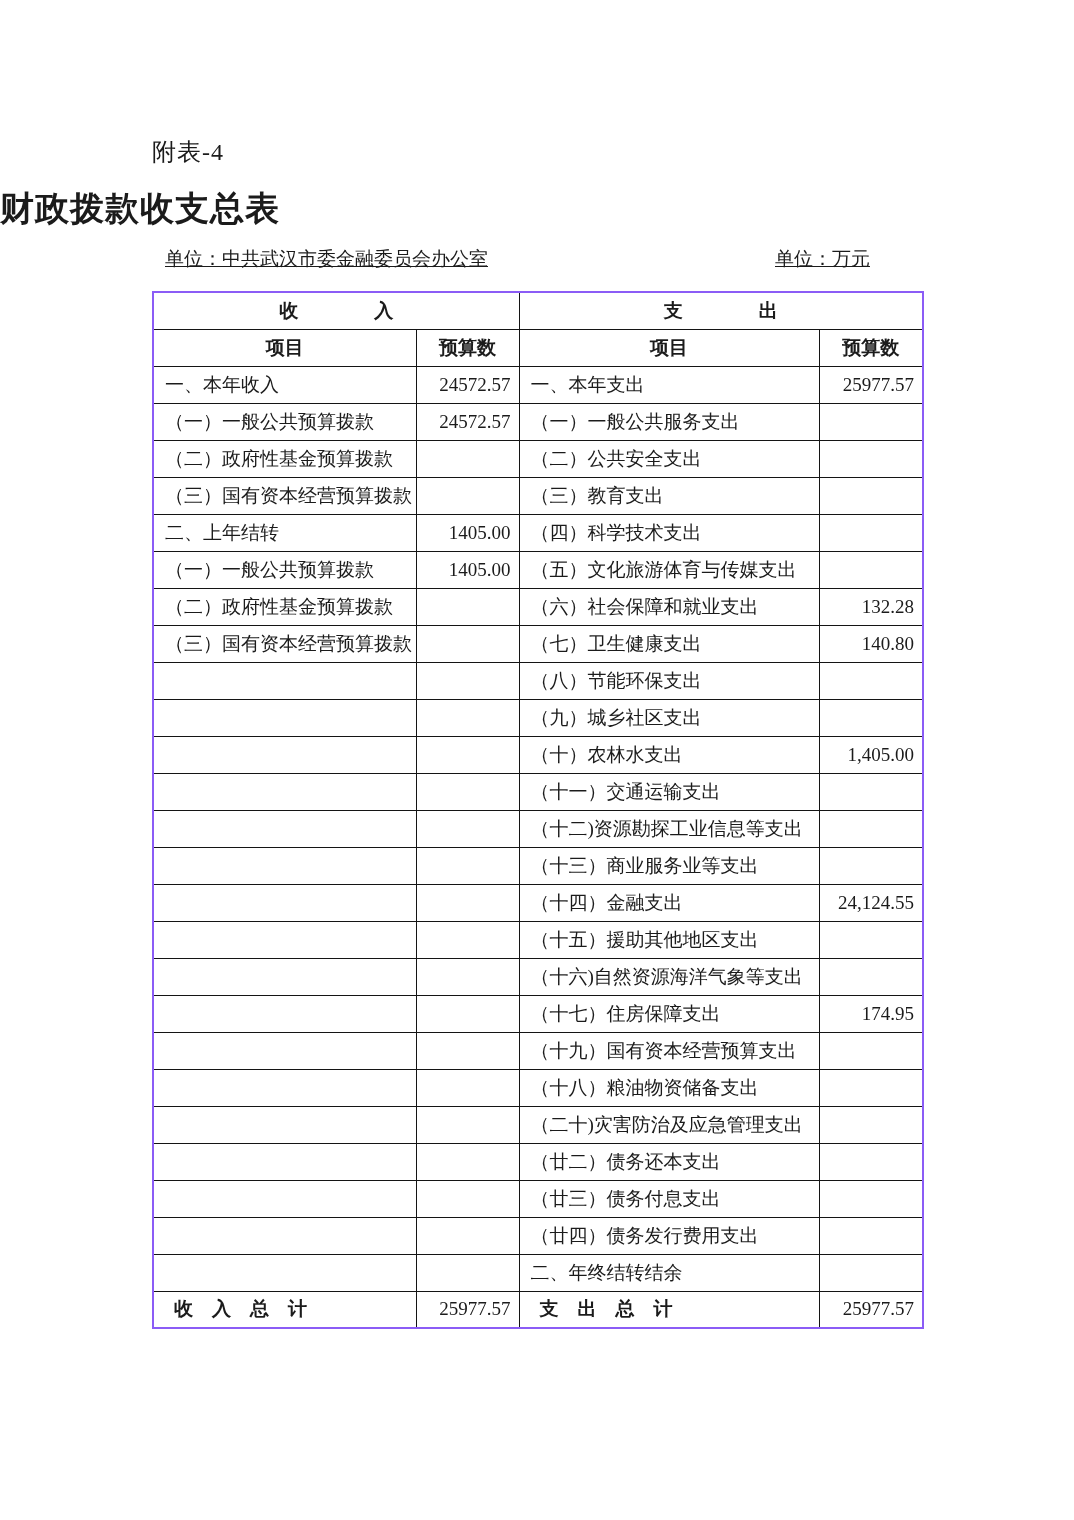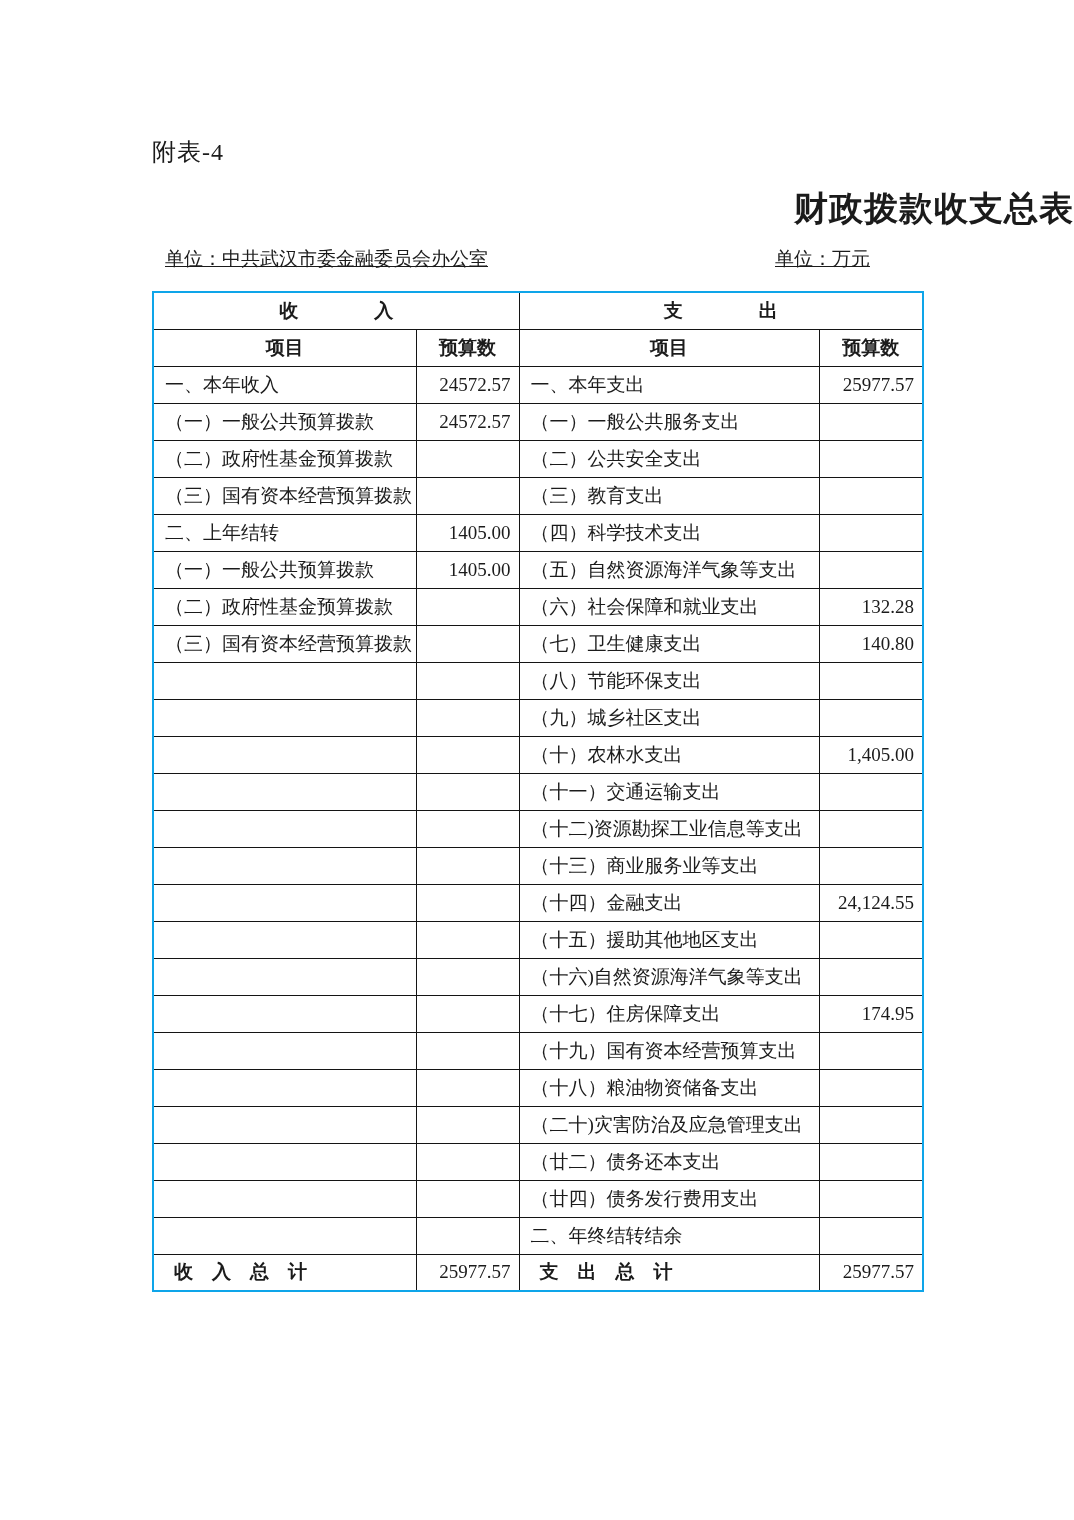--- a/index.html
+++ b/index.html
@@ -19,21 +19,21 @@
     top: 136px;
     font-size: 24px;
     letter-spacing: 1px;
   }
 
   .doc-title {
     position: absolute;
     left: 0;
     top: 186px;
     width: 100%;
-    text-align: right;
+    text-align: left;
     font-size: 34px;
     font-weight: 700;
     letter-spacing: 1px;
   }
 
   .unit-line {
     position: absolute;
     left: 152px;
     top: 246px;
     width: 770px;
@@ -45,21 +45,21 @@
     text-decoration: underline;
   }
 
   table.budget-table {
     position: absolute;
     left: 152px;
     top: 291px;
     width: 770px;
     border-collapse: collapse;
     table-layout: fixed;
-    border: 2px solid #0ea5e9;
+    border: 2px solid #8b5cf6;
     font-size: 19px;
   }
   .budget-table col.c-item-l   { width: 263px; }
   .budget-table col.c-budget-l { width: 103px; }
   .budget-table col.c-item-r   { width: 300px; }
   .budget-table col.c-budget-r { width: 104px; }
 
   .budget-table th, .budget-table td {
     border: 1px solid #141414;
     height: 37px;
@@ -148,21 +148,21 @@
         </tr>
         <tr>
           <td class="item">二、上年结转</td>
           <td class="num">1405.00</td>
           <td class="item">（四）科学技术支出</td>
           <td class="num"></td>
         </tr>
         <tr>
           <td class="item">（一）一般公共预算拨款</td>
           <td class="num">1405.00</td>
-          <td class="item">（五）自然资源海洋气象等支出</td>
+          <td class="item">（五）文化旅游体育与传媒支出</td>
           <td class="num"></td>
         </tr>
         <tr>
           <td class="item">（二）政府性基金预算拨款</td>
           <td class="num"></td>
           <td class="item">（六）社会保障和就业支出</td>
           <td class="num">132.28</td>
         </tr>
         <tr>
           <td class="item">（三）国有资本经营预算拨款</td>
@@ -245,20 +245,26 @@
         <tr>
           <td class="item"></td>
           <td class="num"></td>
           <td class="item">（二十)灾害防治及应急管理支出</td>
           <td class="num"></td>
         </tr>
         <tr>
           <td class="item"></td>
           <td class="num"></td>
           <td class="item">（廿二）债务还本支出</td>
+          <td class="num"></td>
+        </tr>
+        <tr>
+          <td class="item"></td>
+          <td class="num"></td>
+          <td class="item">（廿三）债务付息支出</td>
           <td class="num"></td>
         </tr>
         <tr>
           <td class="item"></td>
           <td class="num"></td>
           <td class="item">（廿四）债务发行费用支出</td>
           <td class="num"></td>
         </tr>
         <tr>
           <td class="item"></td>

